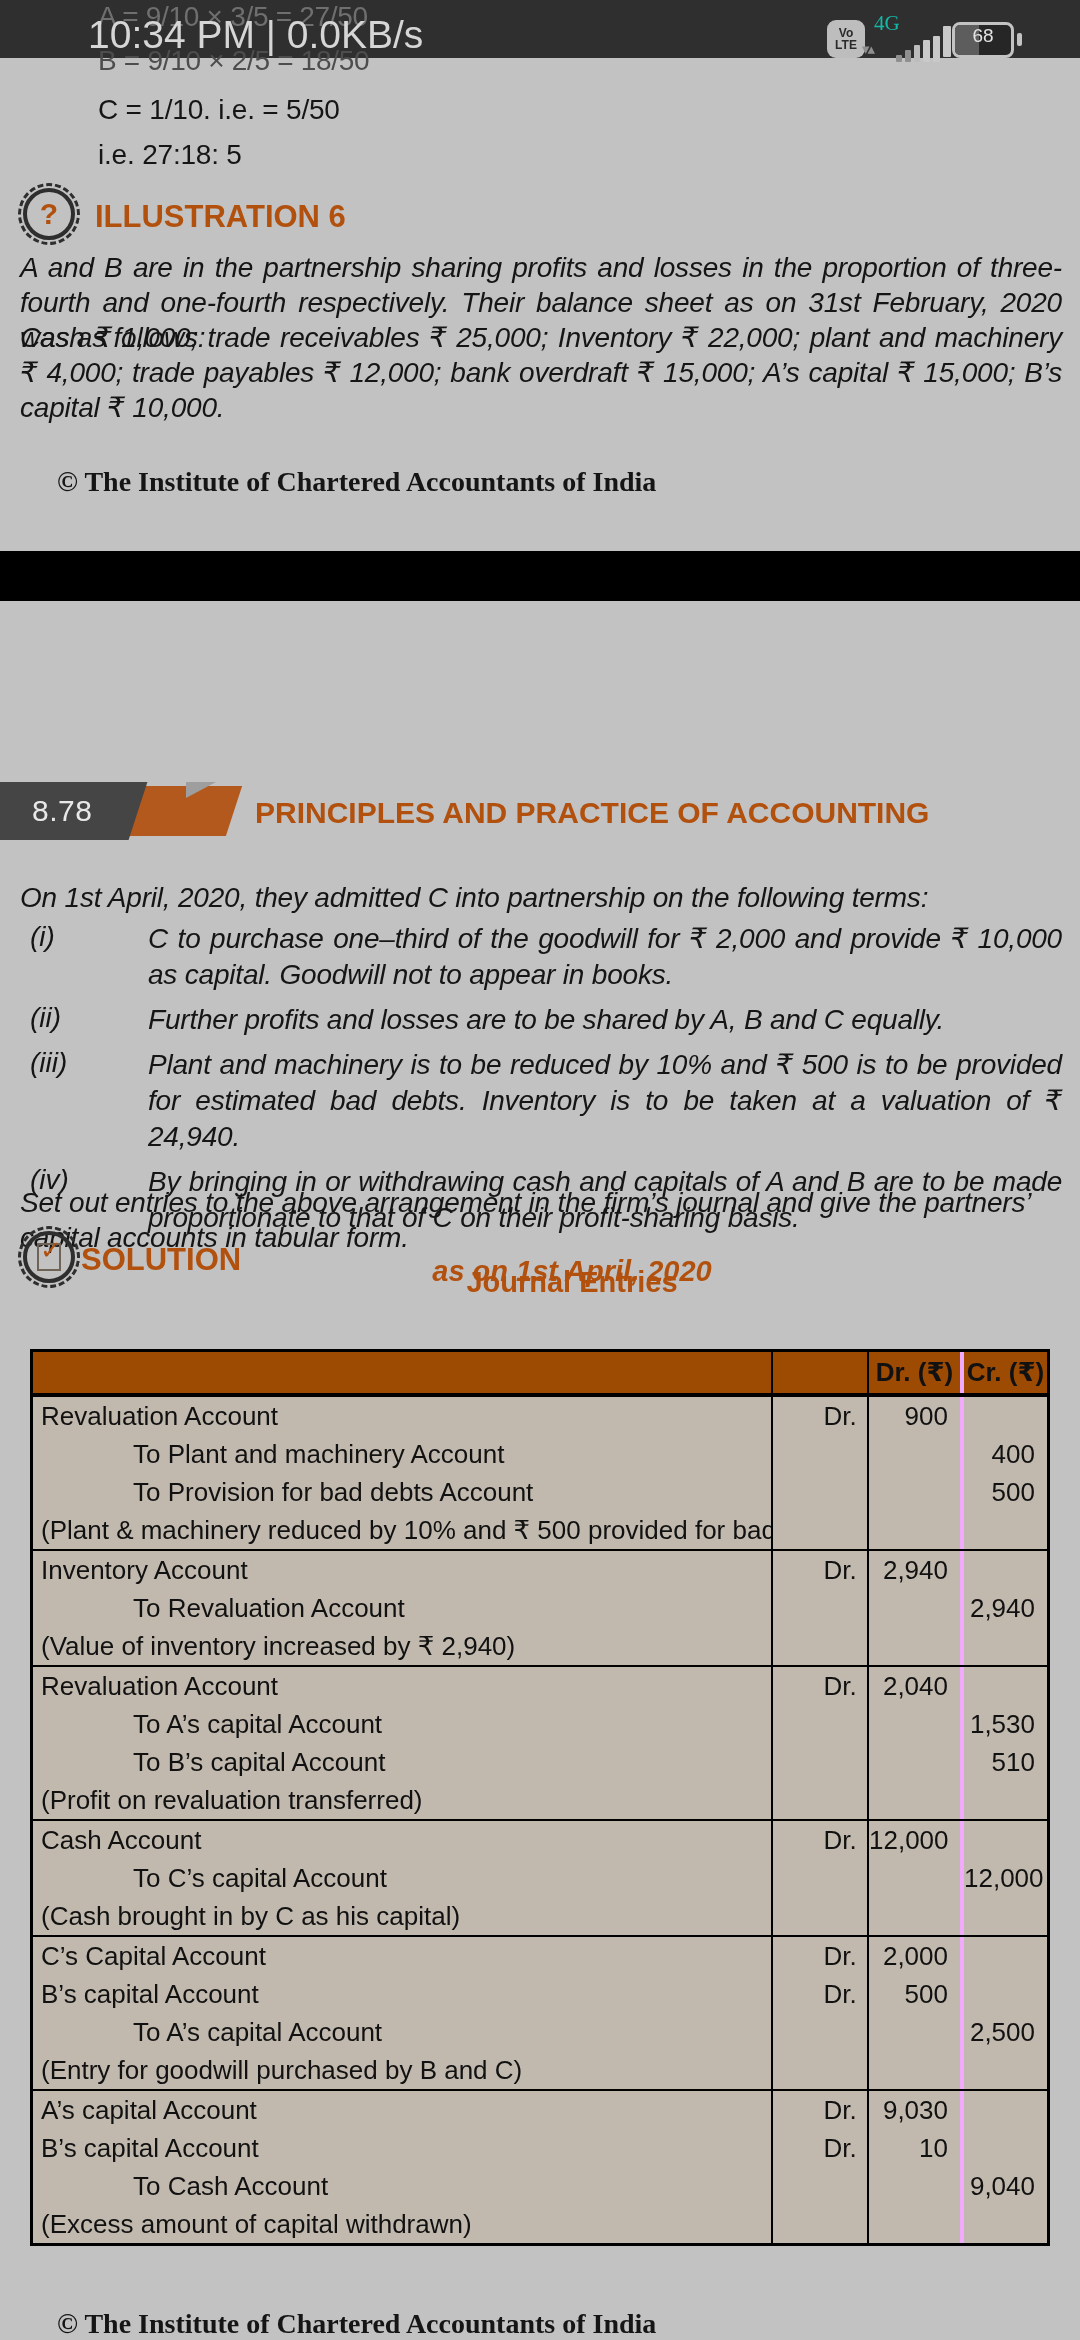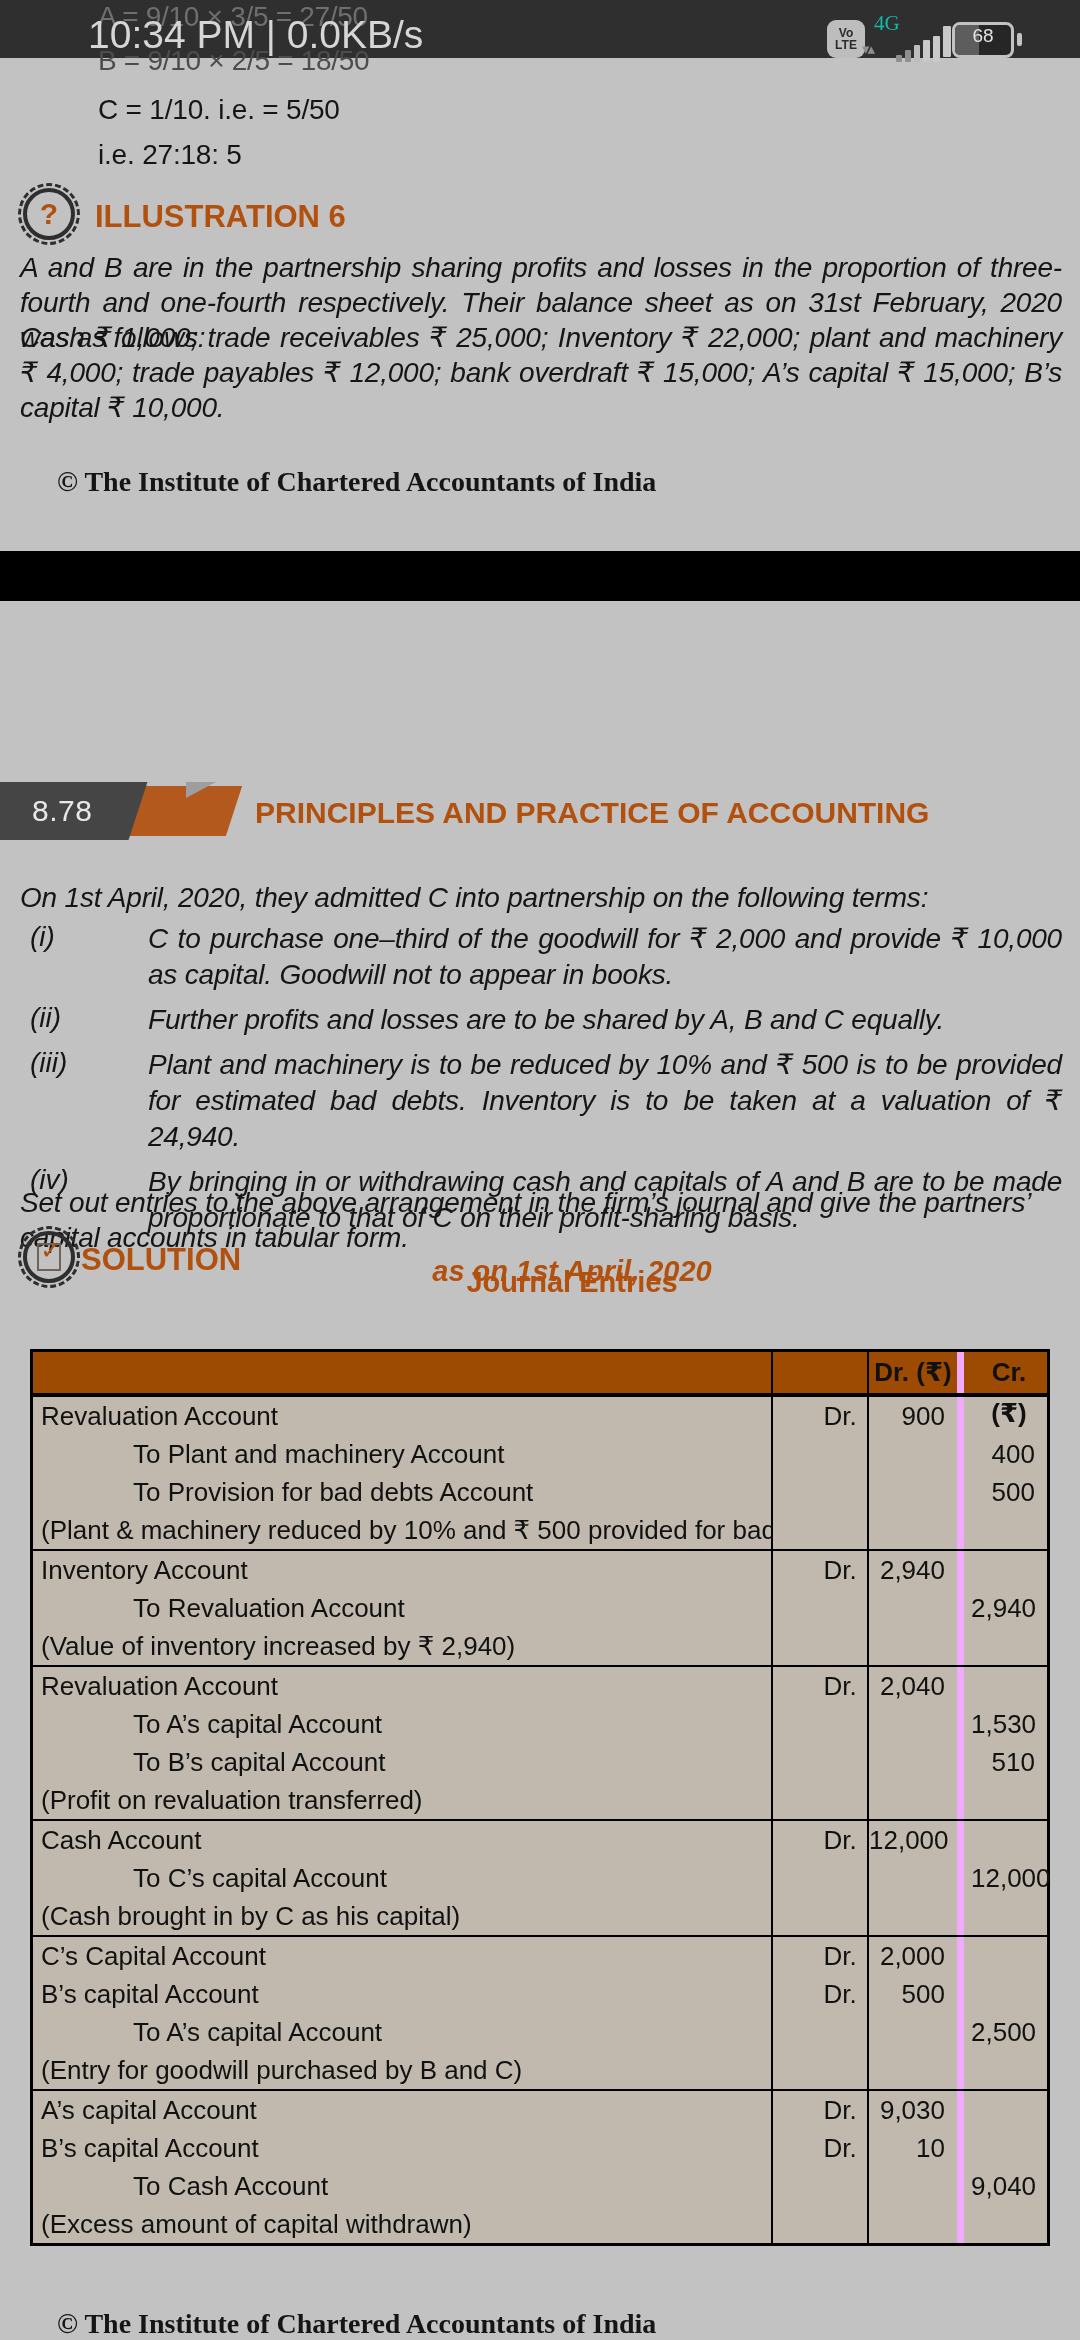--- a/index.html
+++ b/index.html
@@ -64,22 +64,22 @@
   .center-title{position:absolute;left:0;width:1080px;text-align:center;font-size:29px;font-weight:bold;color:#b2500e;margin-left:32px;}
 
   
   .jtable{position:absolute;left:30px;top:1349px;width:1020px;border:3px solid #000;background:#c1b9ae;box-sizing:border-box;}
   .jrow{display:flex;width:100%;height:38px;line-height:38px;font-size:26px;color:#111;}
   .jrow.jhead{height:41px;line-height:41px;background:#9d4a03;font-weight:bold;border-bottom:2px solid #000;}
   .jrow.group-start{border-top:2px solid #000;}
   .c-desc{width:740px;flex:0 0 740px;border-right:2px solid #000;padding-left:8px;box-sizing:border-box;white-space:nowrap;overflow:hidden;}
   .c-desc.ind{padding-left:100px;}
   .c-drl{width:56px;flex:0 0 56px;border-right:2px solid #000;text-align:center;box-sizing:border-box;margin-left:40px;}
-  .c-dr{width:95px;flex:0 0 95px;border-right:7px solid #f0abfc;text-align:right;padding-right:12px;box-sizing:border-box;}
-  .c-cr{flex:1;text-align:right;padding-right:12px;box-sizing:border-box;padding-left:7px;}
+  .c-dr{width:95px;flex:0 0 95px;border-right:4px solid #f0abfc;text-align:right;padding-right:12px;box-sizing:border-box;}
+  .c-cr{flex:1;text-align:right;padding-right:12px;box-sizing:border-box;}
   .jhead .c-dr,.jhead .c-cr{text-align:center;padding-right:0;}
 </style>
 </head>
 <body>
 
 <div class="screen">
 
   <div class="statusbar">
     <div class="ghost1">A = 9/10 × 3/5 = 27/50</div>
     <div class="ghost2">B = 9/10 × 2/5 = 18/50</div>

